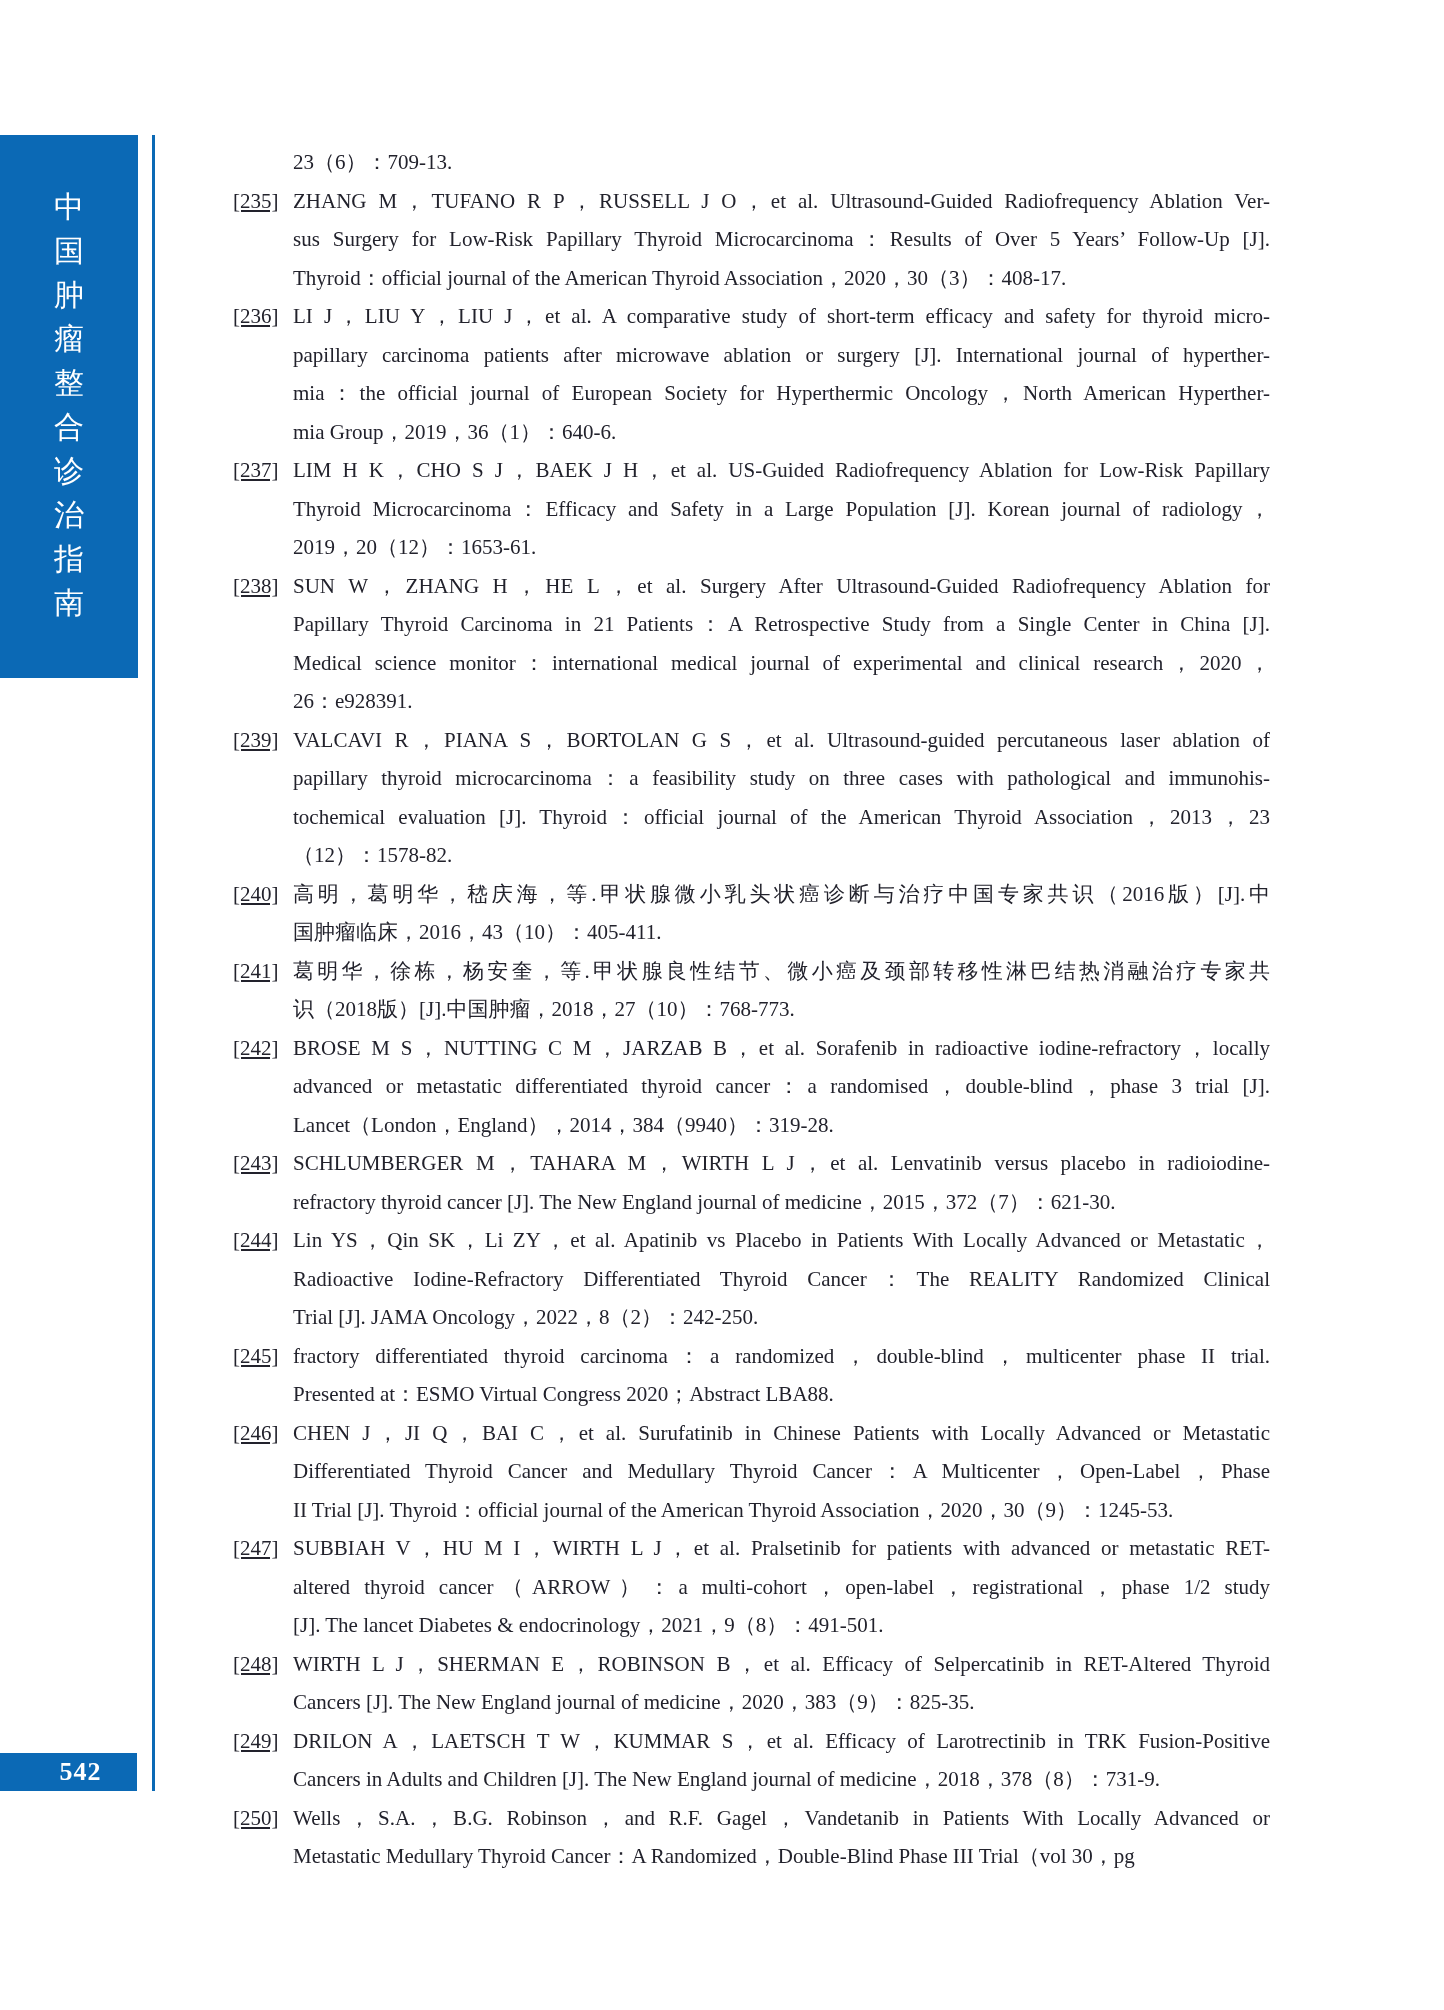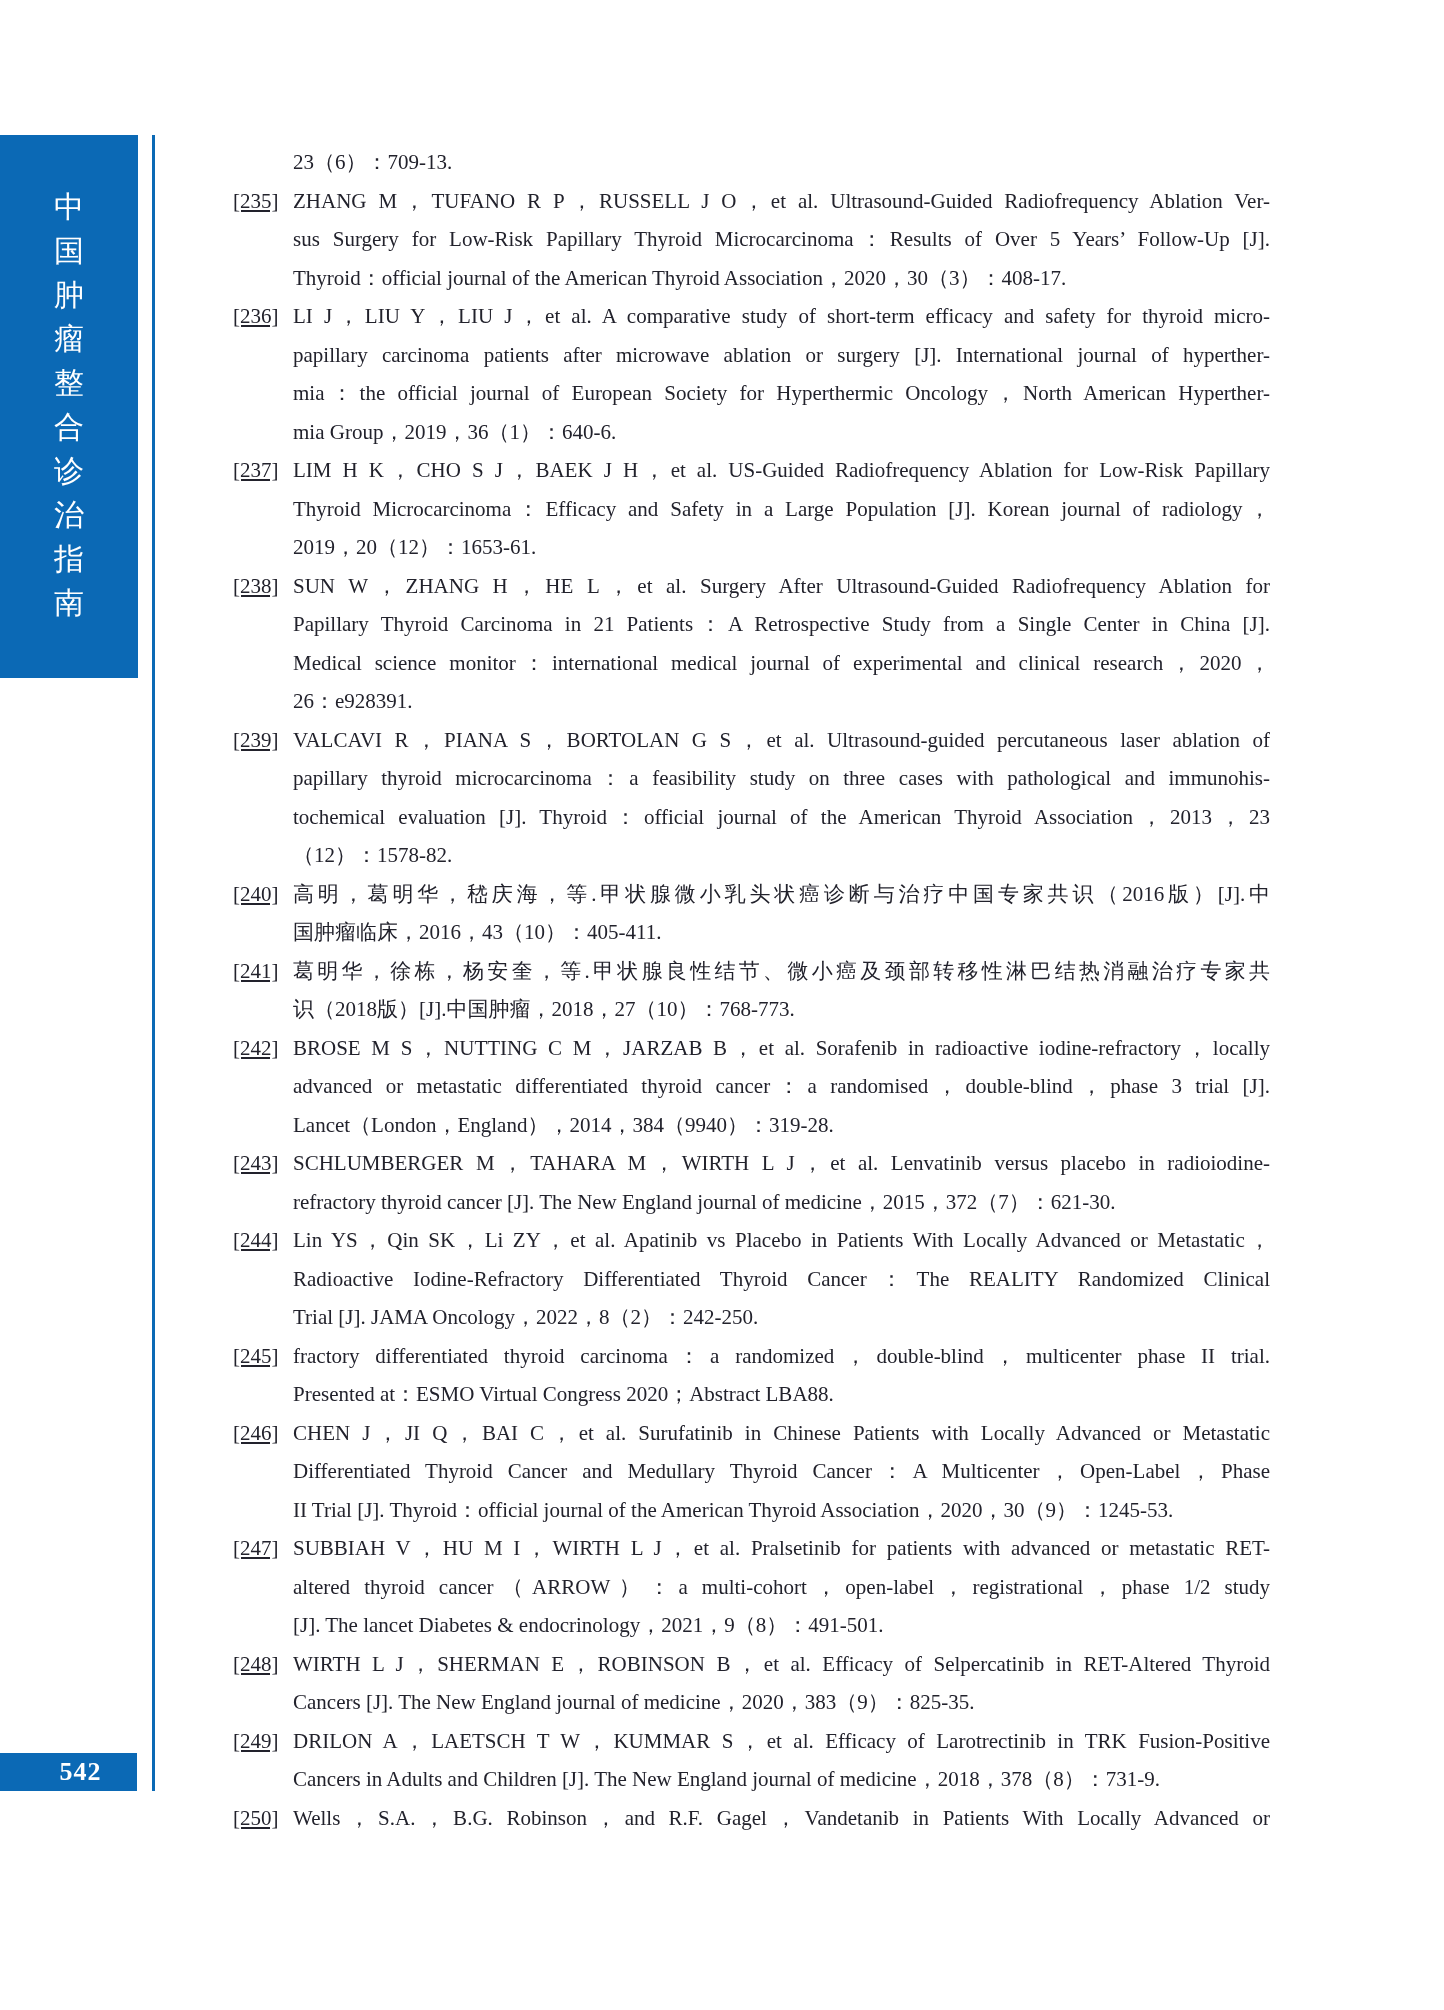--- a/index.html
+++ b/index.html
@@ -176,16 +176,17 @@
         <div class="line last">Cancers [J]. The New England journal of medicine，2020，383（9）：825-35.</div>
       </div>
       <div class="ref">
         <span class="ref-num">[249]</span>
         <div class="line">DRILON A，LAETSCH T W，KUMMAR S，et al. Efficacy of Larotrectinib in TRK Fusion-Positive</div>
         <div class="line last">Cancers in Adults and Children [J]. The New England journal of medicine，2018，378（8）：731-9.</div>
       </div>
       <div class="ref">
         <span class="ref-num">[250]</span>
         <div class="line">Wells，S.A.，B.G. Robinson，and R.F. Gagel，Vandetanib in Patients With Locally Advanced or</div>
+        <div class="line last">Metastatic Medullary Thyroid Cancer：A Randomized，Double-Blind Phase III Trial（vol 30，pg</div>
       </div>
     </div>
 
 </div>
 
 </body></html>

